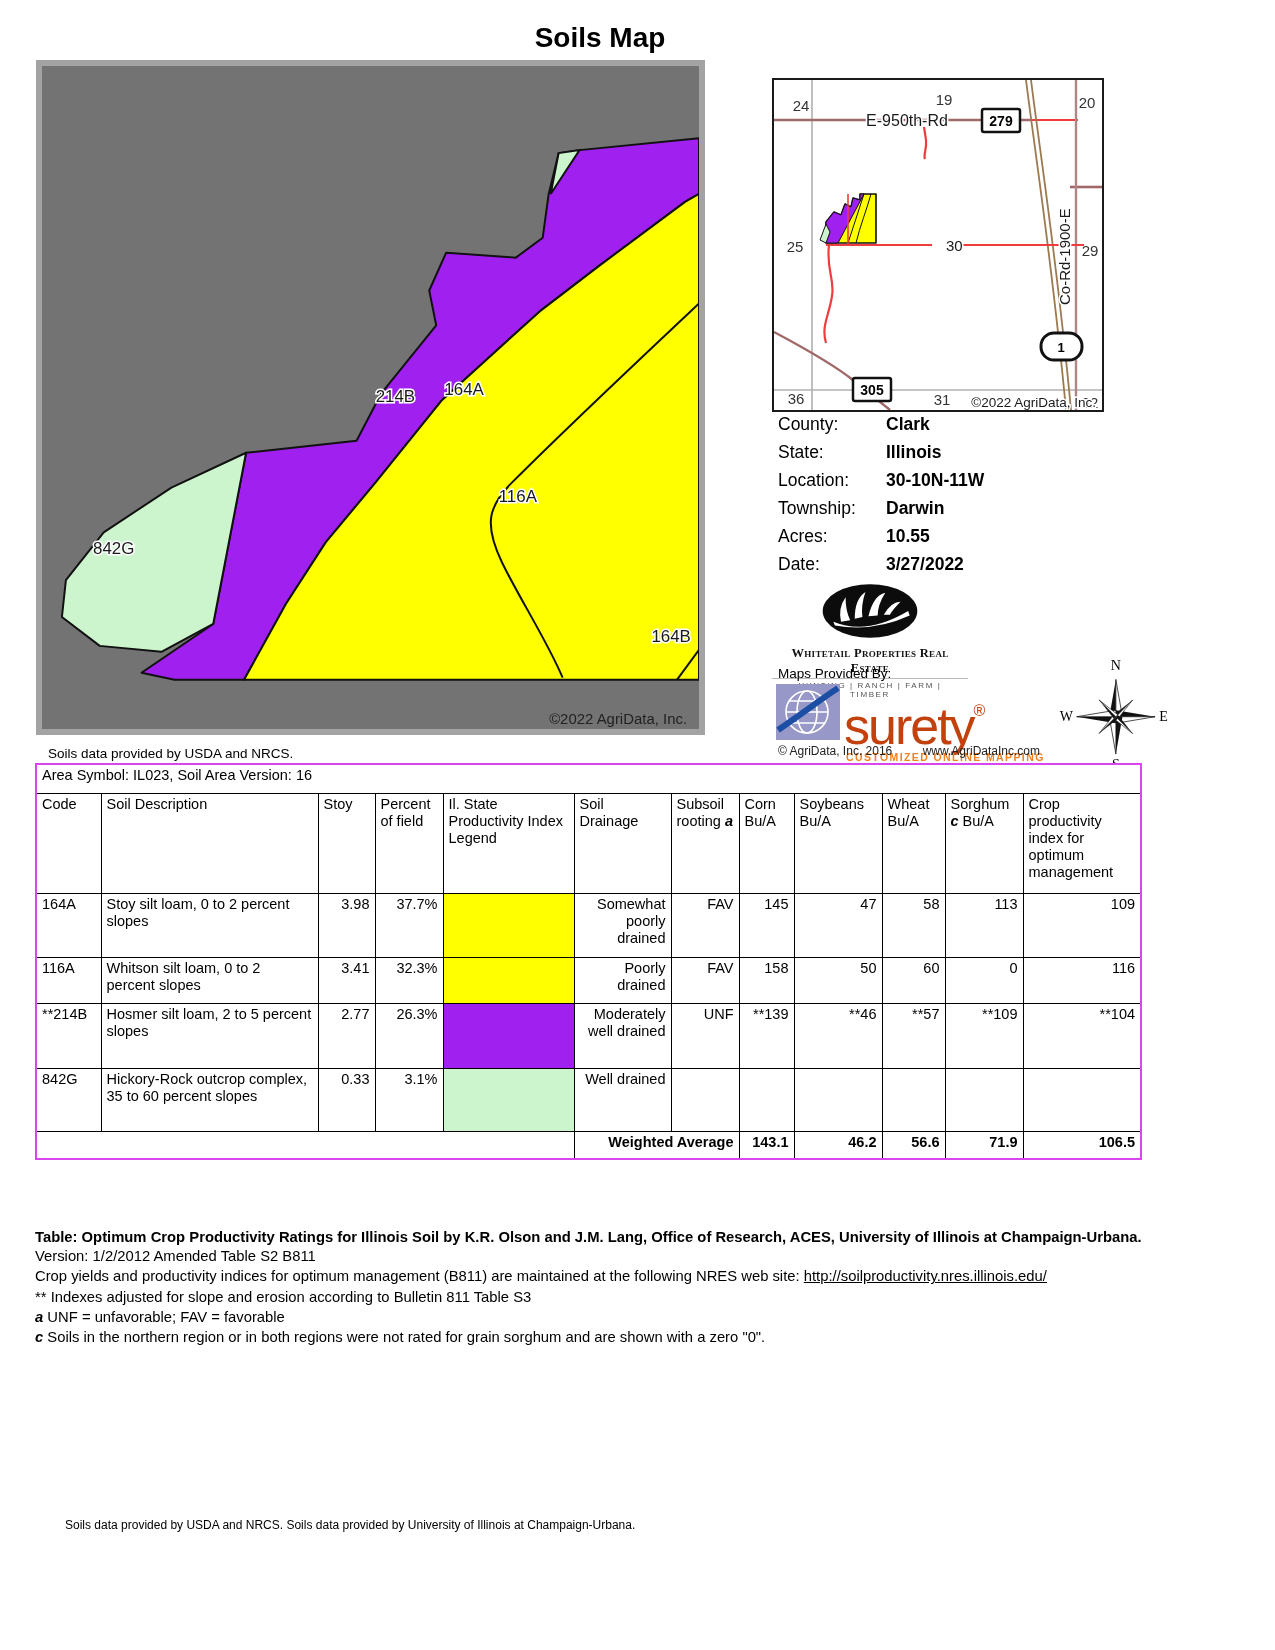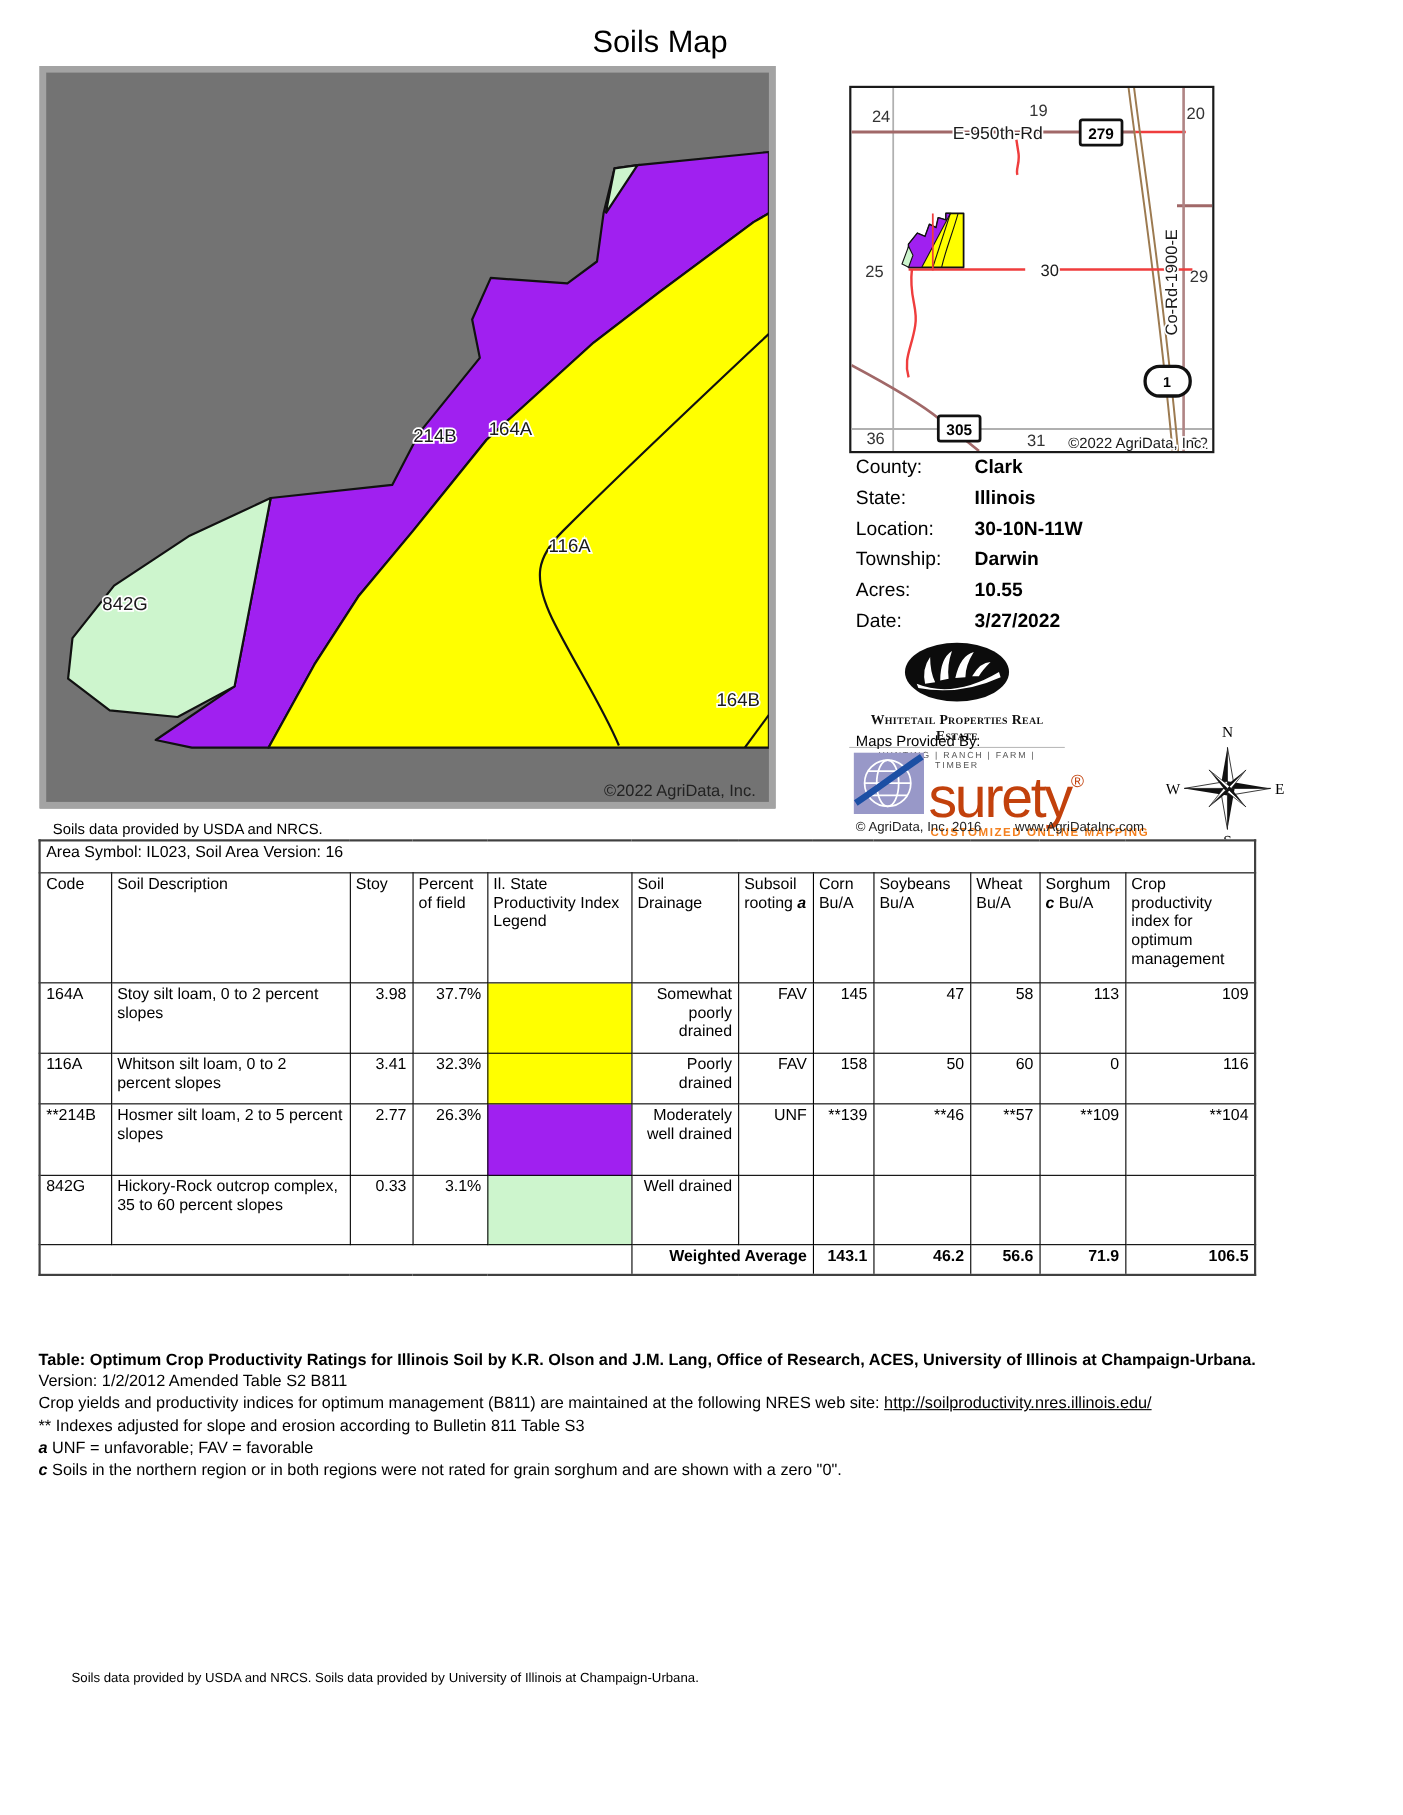--- a/index.html
+++ b/index.html
@@ -3,21 +3,21 @@
 <meta charset="utf-8">
 <style>
   html,body{margin:0;padding:0;}
   body{
     width:1275px;height:1650px;position:relative;background:#fff;
     font-family:"Liberation Sans", sans-serif;color:#000;overflow:hidden;
   }
   .abs{position:absolute;}
   
   .page-title{left:35px;top:22px;width:1130px;text-align:center;
-    font-size:28px;font-weight:normal;}
+    font-size:28px;font-weight:bold;}
   
   .soilmap-frame{left:36px;top:60px;width:657px;height:663px;border:6px solid #a3a3a3;background:#737373;}
   .map-note{left:48px;top:746px;font-size:13.5px;}
   
   .locator-frame{left:772px;top:78px;width:328px;height:330px;border:2px solid #1a1a1a;background:#fff;}
   
   .info-panel{left:778px;top:414px;width:330px;}
   .info-row{display:flex;height:28px;font-size:17.5px;align-items:flex-start;}
   .info-label{width:108px;}
   .info-value{font-weight:bold;}
@@ -227,21 +227,21 @@
     <path d="M44,84 L59.9,63.9 L62,66 Z" fill="#fff" stroke="#111" stroke-width="0.7"></path>
   <path d="M44,48 L59.9,68.1 L62,66 Z" fill="#111"></path>
     <path d="M44,48 L64.1,63.9 L62,66 Z" fill="#fff" stroke="#111" stroke-width="0.7"></path>
   <text class="serif" x="62" y="16" font-size="15" text-anchor="middle">N</text>
   <text class="serif" x="9" y="71" font-size="15" text-anchor="middle">W</text>
   <text class="serif" x="113" y="71" font-size="15" text-anchor="middle">E</text>
   <text class="serif" x="62" y="122" font-size="15" text-anchor="middle">S</text>
 </svg>
 
 <div class="abs soil-table-wrap">
-  <table class="soil" style="border:2px solid #404040;">
+  <table class="soil" style="border:2px solid #d946ef;">
     <colgroup>
       <col style="width:65px">
         <col style="width:217px">
         <col style="width:57px">
         <col style="width:68px">
       <col style="width:131px">
         <col style="width:97px">
         <col style="width:68px">
         <col style="width:55px">
       <col style="width:88px">

